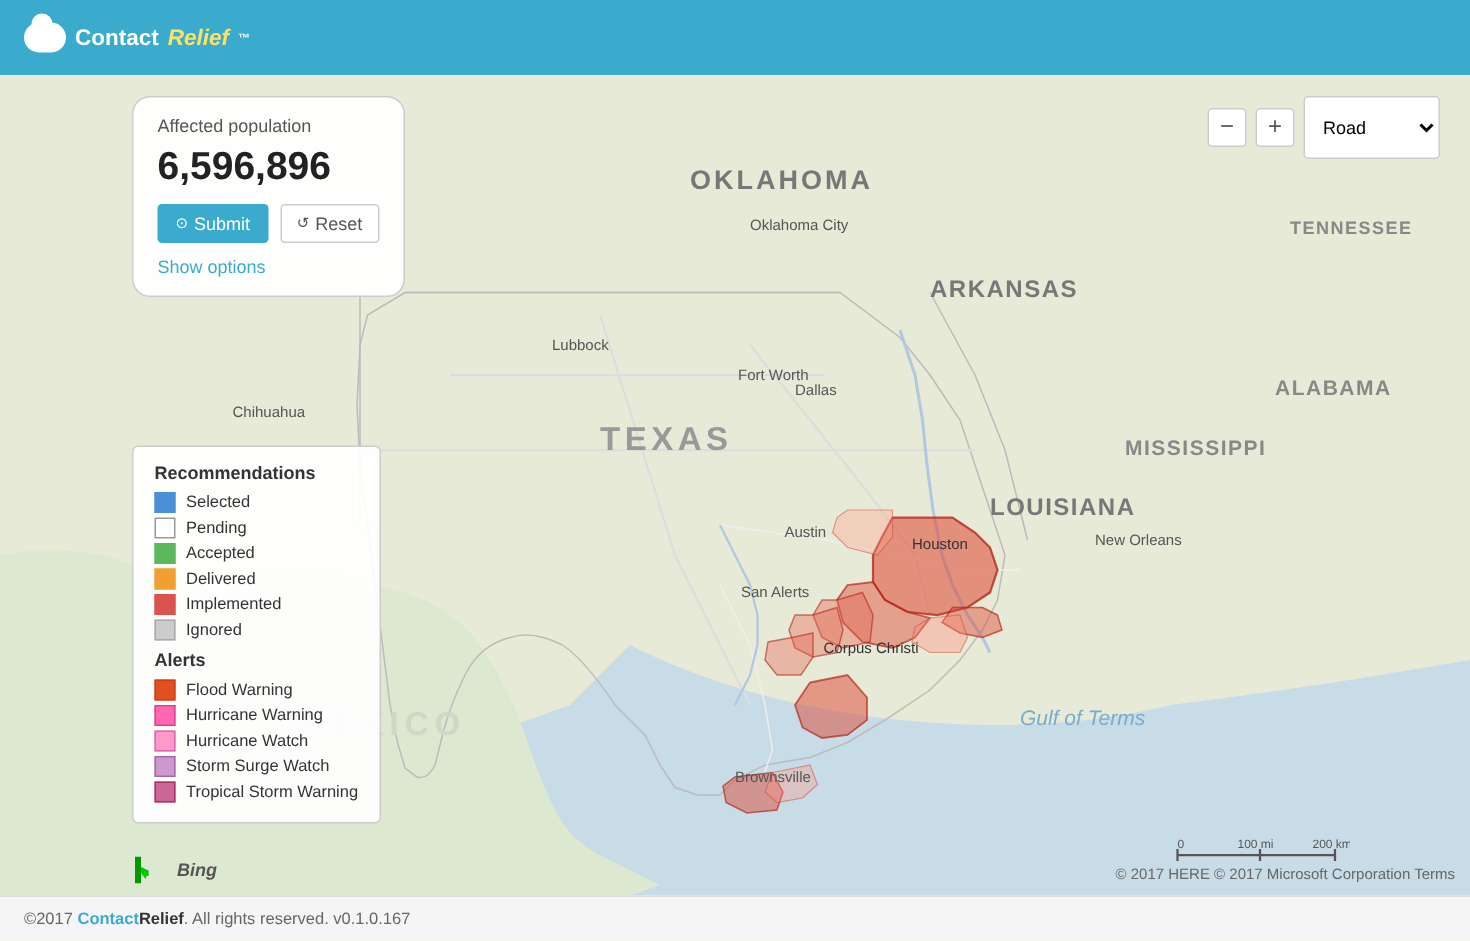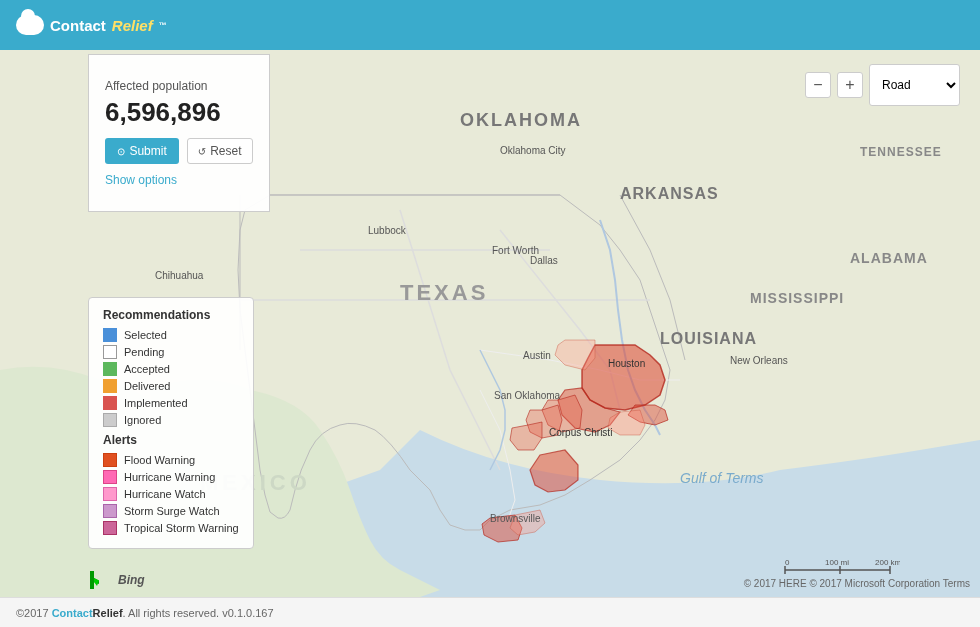--- a/index.html
+++ b/index.html
@@ -80,26 +80,26 @@
     
     #map-svg {
       position: absolute;
       top: 0; left: 0;
       width: 100%; height: 100%;
     }
 
     
     #pop-panel {
       position: absolute;
-      top: 4px;
+      top: 14px;
       left: 88px;
       background: rgba(255,255,255,0.95);
       border: 1px solid #ccc;
-      border-radius: 0;
-      padding: 24px 16px;
+      border-radius: 12px;
+      padding: 12px 16px;
       min-width: 160px;
       z-index: 10;
     }
     #pop-label {
       font-size: 12px;
       color: #555;
       margin-bottom: 4px;
     }
     #pop-number {
       font-size: 26px;
@@ -338,21 +338,21 @@
   <div class="map-label" style="top:240px; left:750px; font-size:14px; font-weight:600; color:#888; letter-spacing:1px;">MISSISSIPPI</div>
   <div class="map-label" style="top:200px; left:850px; font-size:14px; font-weight:600; color:#888; letter-spacing:1px;">ALABAMA</div>
   <div class="map-label" style="top:95px; left:860px; font-size:12px; font-weight:600; color:#888; letter-spacing:1px;">TENNESSEE</div>
   <div class="map-label" style="top:420px; left:200px; font-size:22px; font-weight:700; color:#cdd8c5; letter-spacing:4px;">MEXICO</div>
   <div class="map-label" style="top:420px; left:680px; font-size:14px; font-style:italic; color:#7aabcc;">Gulf of Terms</div>
 
   <div class="map-label" style="top:95px; left:500px; font-size:10px; color:#555;">Oklahoma City</div>
   <div class="map-label" style="top:195px; left:492px; font-size:10px; color:#555;">Fort Worth</div>
   <div class="map-label" style="top:205px; left:530px; font-size:10px; color:#555;">Dallas</div>
   <div class="map-label" style="top:308px; left:608px; font-size:10px; color:#333; font-weight:normal;">Houston</div>
-  <div class="map-label" style="top:340px; left:494px; font-size:10px; color:#555;">San Oklahoma</div>
+  <div class="map-label" style="top:340px; left:494px; font-size:10px; color:#555;">San Alerts</div>
   <div class="map-label" style="top:300px; left:523px; font-size:10px; color:#555;">Austin</div>
   <div class="map-label" style="top:377px; left:549px; font-size:10px; color:#333;">Corpus Christi</div>
   <div class="map-label" style="top:175px; left:368px; font-size:10px; color:#555;">Lubbock</div>
   <div class="map-label" style="top:463px; left:490px; font-size:10px; color:#555;">Brownsville</div>
   <div class="map-label" style="top:305px; left:730px; font-size:10px; color:#555;">New Orleans</div>
   <div class="map-label" style="top:220px; left:155px; font-size:10px; color:#555;">Chihuahua</div>
 
   <div id="pop-panel">
     <div id="pop-label">Affected population</div>
     <div id="pop-number">6,596,896</div>

